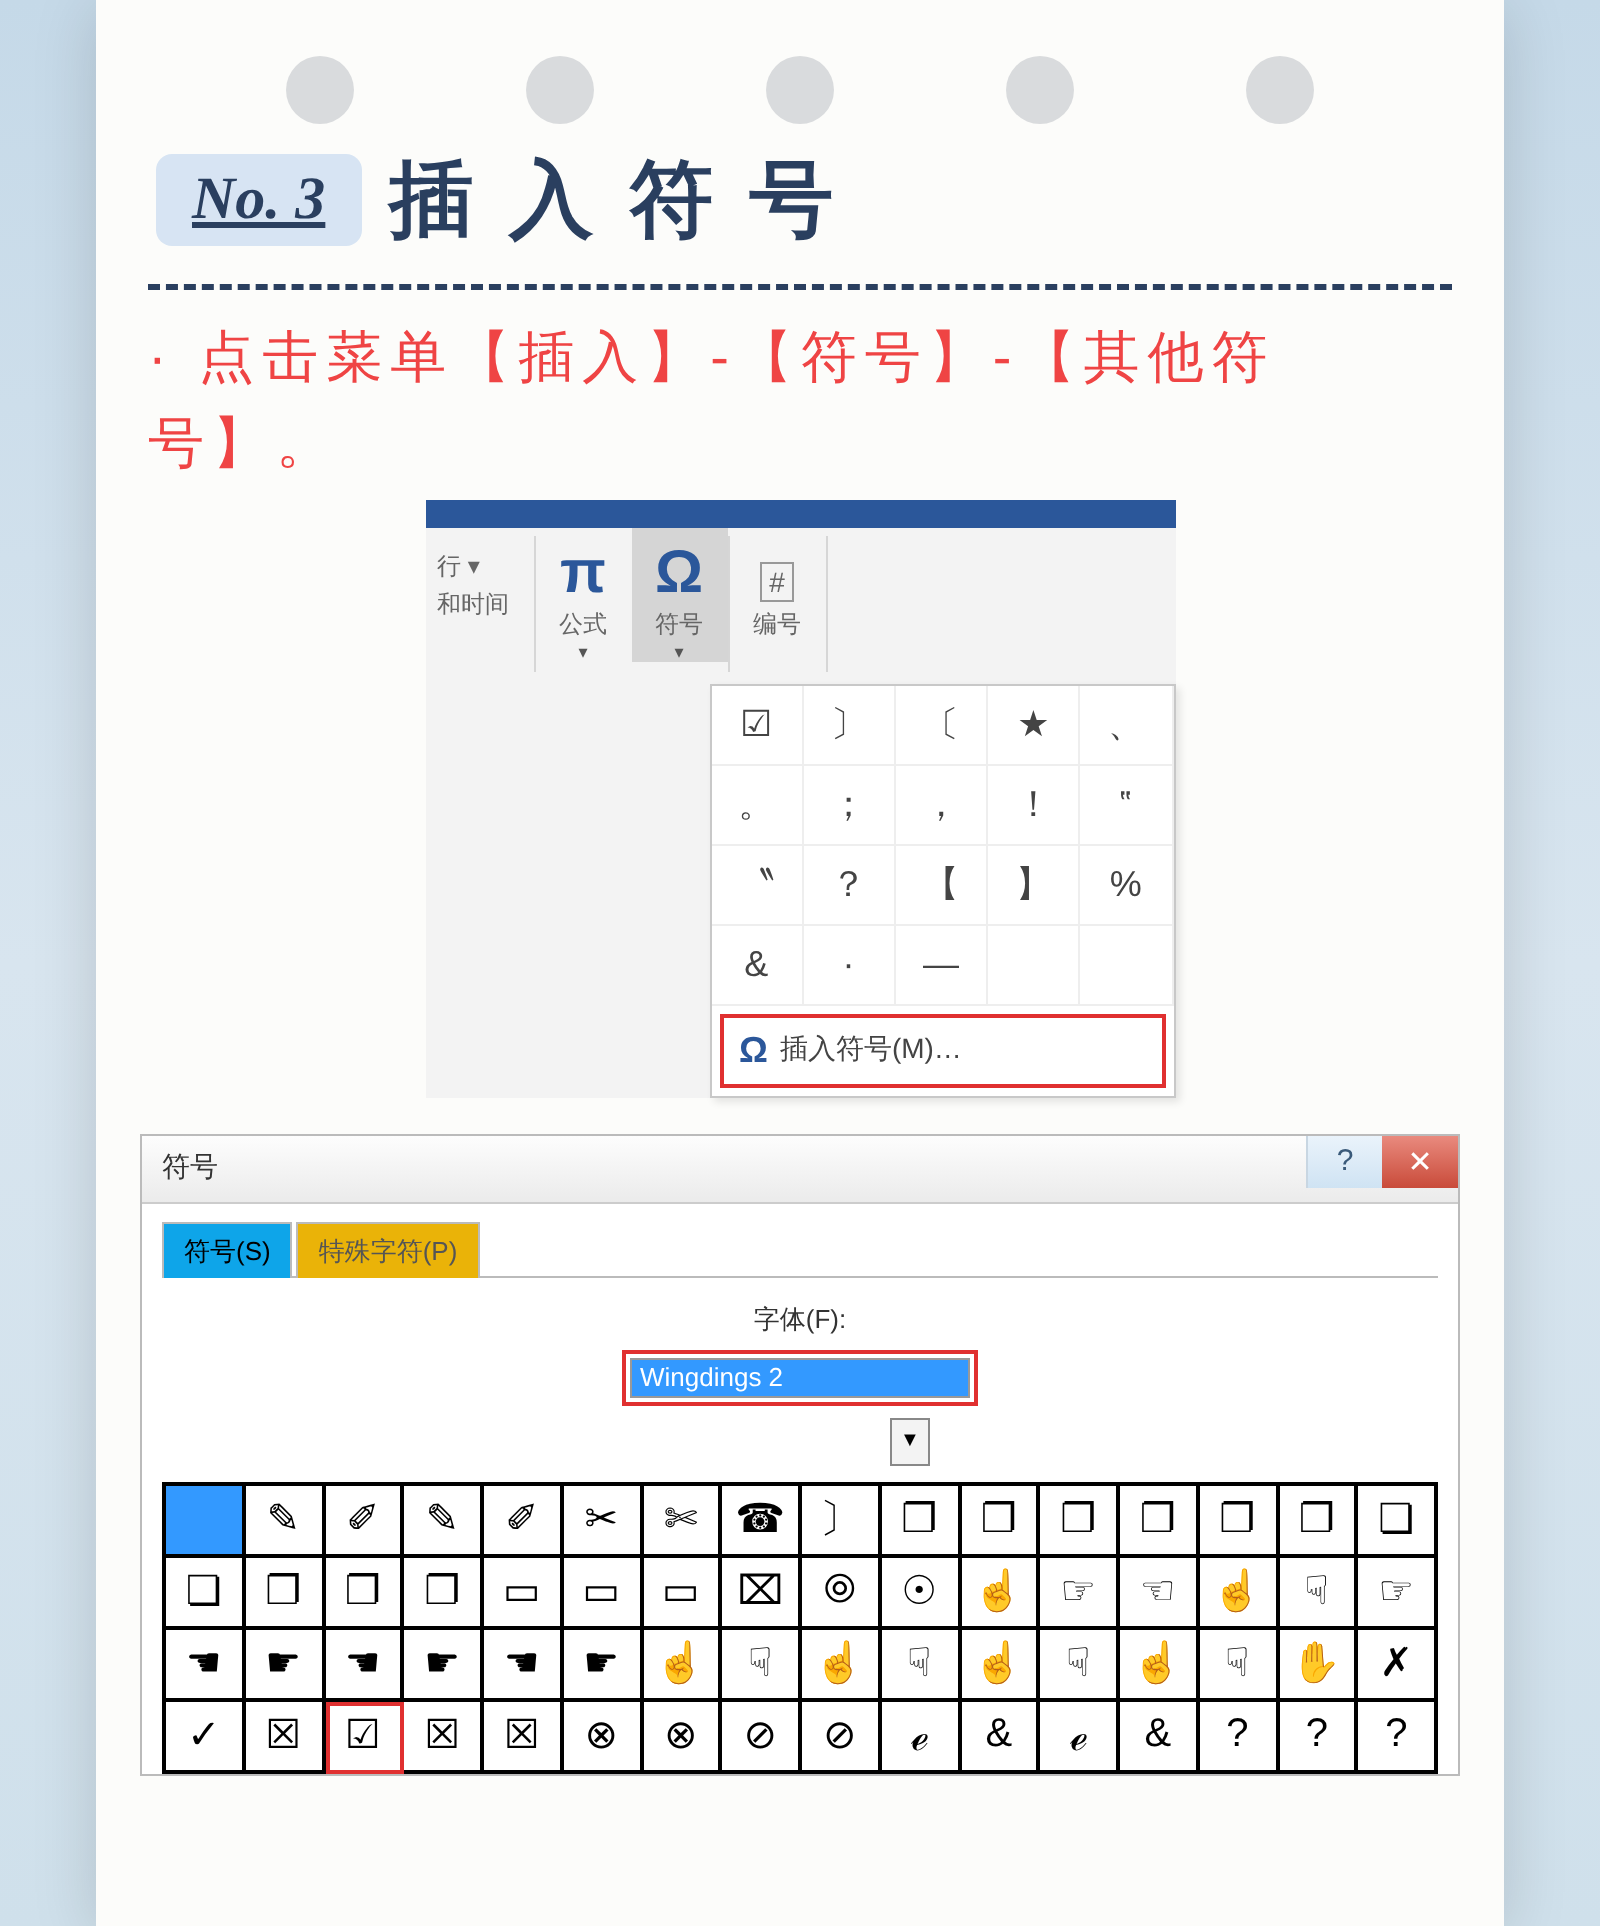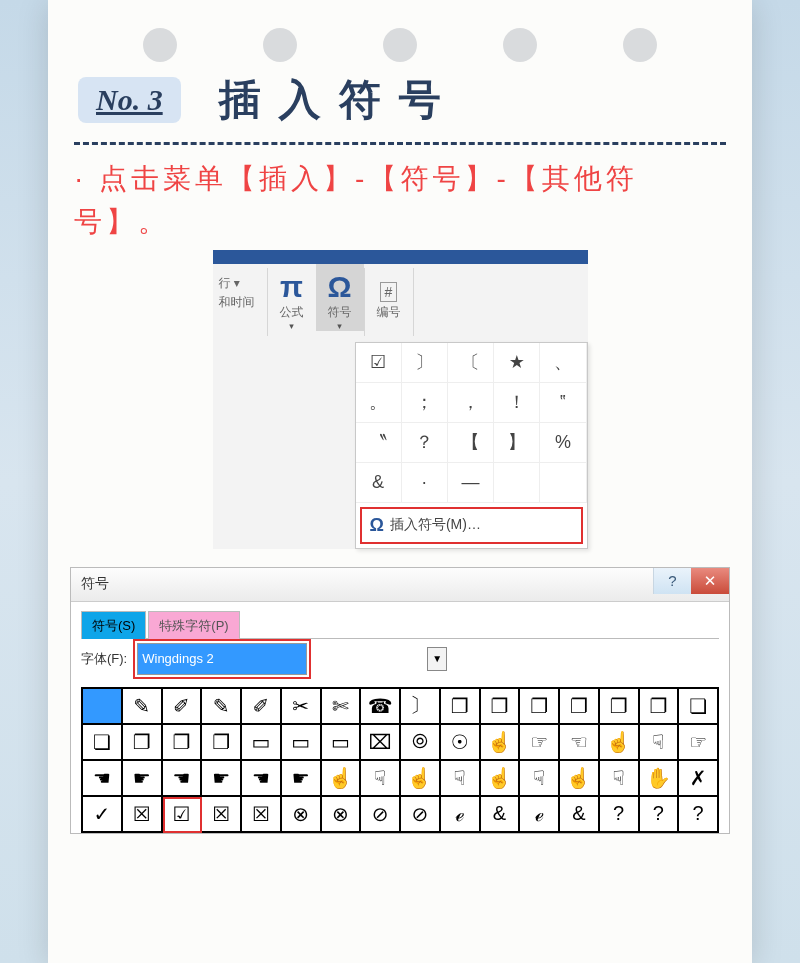--- a/index.html
+++ b/index.html
@@ -13,21 +13,21 @@
   }
   .page {
     position: absolute;
     left: 48px; right: 48px; top: 0; bottom: 0;
     background: #fcfcfa;
     box-shadow: 0 4px 30px rgba(0,0,0,0.15);
     padding: 0 22px;
   }
   .dots { display:flex; justify-content:space-around; padding: 28px 30px 10px; }
   .dots span { width:34px; height:34px; border-radius:50%; background:#d9dbdd; }
-  .header { display:flex; align-items:center; gap:38px; padding: 0 8px 4px; }
+  .header { display:flex; align-items:center; gap:14px; padding: 0 8px 4px; }
   .badge {
     background:#d7e4f3; color:#2a3f5f; font-weight:700; font-size:30px;
     padding:6px 18px; border-radius:8px; font-style:italic;
     font-family: Georgia, serif; text-decoration: underline;
   }
   .title { font-size:42px; color:#2a3f5f; letter-spacing:18px; font-weight:600; }
   .dashline { border:none; border-top:3px dashed #2a3f5f; margin:10px 4px 12px; }
   .instr { font-size:28px; color:#ef4444; line-height:1.55; letter-spacing:4px; padding:0 4px;}
 
   
@@ -71,26 +71,26 @@
   }
   .winbtns{ position:absolute; right:0; top:0; display:flex;}
   .winbtns span{ width:38px; height:26px; display:flex; align-items:center; justify-content:center; font-size:15px;}
   .help{ background:linear-gradient(#eaf3fb,#cfe3f3); color:#3a5a7a; border-left:1px solid #c8d6e2;}
   .close{ background:linear-gradient(#e98a7e,#c94b3a); color:#fff;}
   .dlgbody{ padding:8px 10px 0; font-size:13px; }
   .tabs{ display:flex; gap:0; border-bottom:1px solid #bbb; }
   .tabs span{ padding:5px 10px 4px; border:1px solid #bbb; border-bottom:none; background:#fff;
     font-size:13px; position:relative; top:1px; margin-right:2px;}
   .tabs span.active{ background:#0ea5e9; }
-  .tabs span:not(.active){ background:#f9a8d4; color:#555;}
-  .fontrow{ display:flex; align-items:center; gap:6px; margin:0 0 8px; font-size:13px;}
+  .tabs span:not(.active){ background:#eab308; color:#555;}
+  .fontrow{ display:flex; align-items:center; gap:6px; margin:12px 0 8px; font-size:13px;flex-direction:column;}
   .fontlabel{ color:#333;}
   .fontbox{ border:2px solid #e03030; padding:2px; display:flex; align-items:center;}
   .fontinput{
-    width:170px; height:32px; border:1px solid #999; padding:0 4px;
+    width:170px; height:20px; border:1px solid #999; padding:0 4px;
     background:#3399ff; color:#fff; font-size:13px; display:flex; align-items:center;text-align:center;
   }
   .ddbtn{ width:20px; height:24px; border:1px solid #888; margin-left:110px;
     display:flex; align-items:center; justify-content:center; font-size:10px; background:#f3f3f3;}
   .chgrid{ display:grid; grid-template-columns:repeat(16,1fr); border-top:2px solid #000; border-left:2px solid #000;}
   .chgrid div{
     height:36px; border-right:2px solid #000; border-bottom:2px solid #000;
     display:flex; align-items:center; justify-content:center; font-size:20px; color:#000;
     background:#fff;
   }

